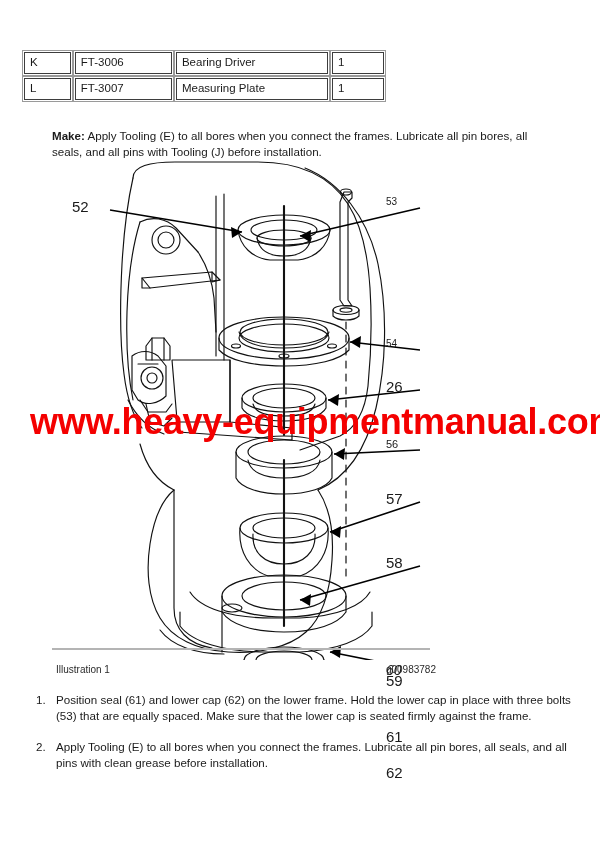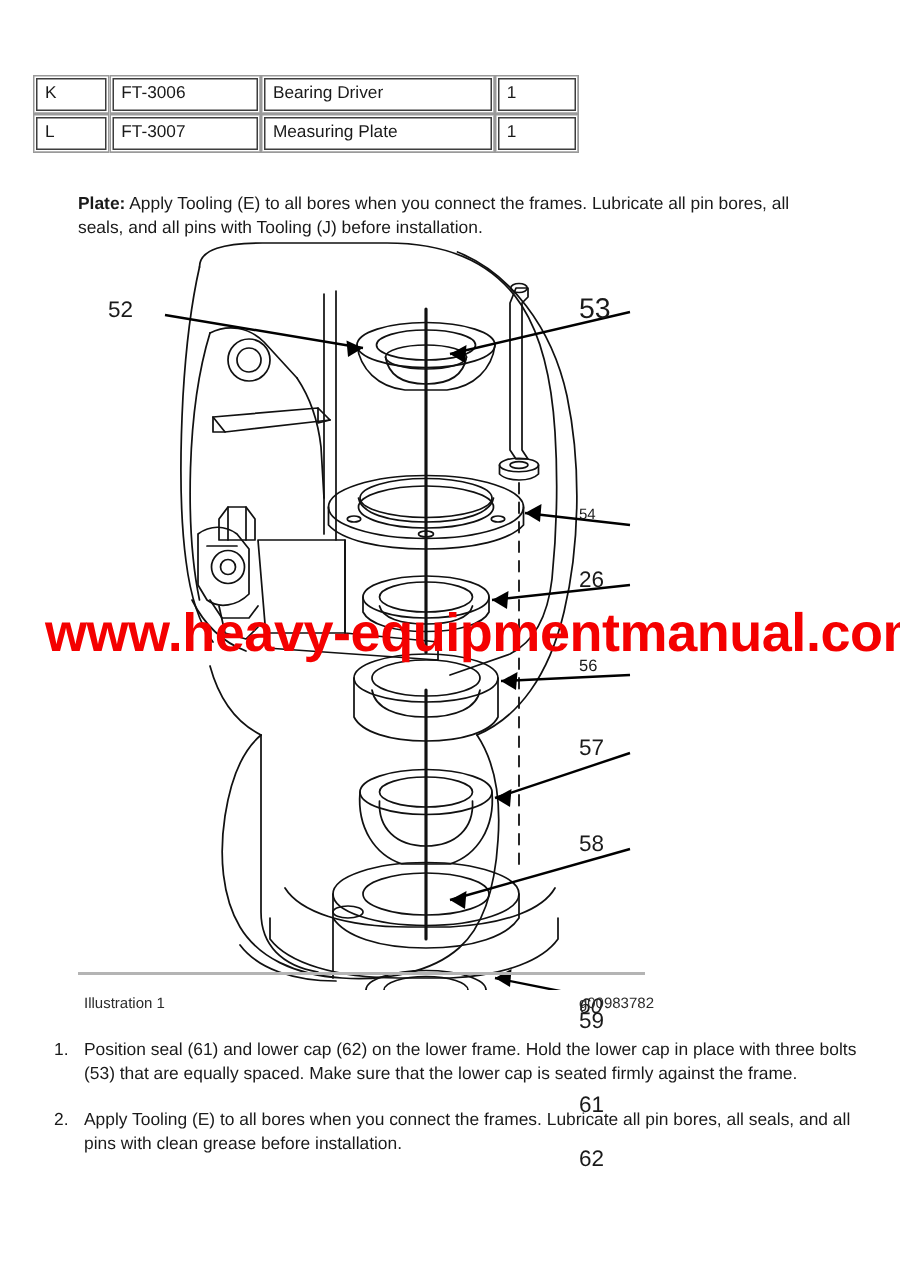--- a/index.html
+++ b/index.html
@@ -132,21 +132,21 @@
     </tr>
     <tr>
       <td class="col-letter">L</td>
       <td class="col-part">FT-3007</td>
       <td class="col-desc">Measuring Plate</td>
       <td class="col-qty">1</td>
     </tr>
   </tbody>
 </table>
 
-<p class="note"><b>Plate:</b><span> Apply Tooling (E) to all bores when you connect the frames. Lubricate all pin bores, all seals, and all pins with Tooling (J) before installation.</span></p>
+<p class="note"><b>Make:</b><span> Apply Tooling (E) to all bores when you connect the frames. Lubricate all pin bores, all seals, and all pins with Tooling (J) before installation.</span></p>
 
 <div class="illus-wrap">
 
   <svg class="illus-svg" width="600" height="500" viewBox="0 0 600 500">
     <g fill="none" stroke="#111111" stroke-width="1.15" stroke-linejoin="round" stroke-linecap="round">
 
       <path d="M133 18 C133 6 150 2 175 2 L258 2 C300 2 330 16 348 44
                C362 66 368 96 370 128 C372 160 371 196 368 226
                C365 252 356 268 340 276 L300 290"></path>
       <path d="M133 18 C128 40 124 70 122 104 C120 142 120 184 124 214
@@ -292,21 +292,21 @@
       <ellipse cx="284" cy="638" rx="40" ry="13"></ellipse>
       <ellipse cx="284" cy="638" rx="30" ry="10"></ellipse>
       <path d="M226 640 L226 654 C234 664 256 670 284 670 C312 670 334 664 342 654 L342 640"></path>
       <ellipse cx="242" cy="646" rx="4" ry="1.8"></ellipse>
       <ellipse cx="284" cy="654" rx="4.5" ry="2"></ellipse>
       <ellipse cx="326" cy="646" rx="4" ry="1.8"></ellipse>
     </g>
   </svg>
 
   <div style="position:absolute;left:72px;top:38px;font-size:15px;">52</div>
-  <div style="position:absolute;left:386px;top:36px;font-size:19px;">53</div>
+  <div style="position:absolute;left:386px;top:36px;font-size:10px;">53</div>
   <div style="position:absolute;left:386px;top:178px;font-size:10px;">54</div>
   <div style="position:absolute;left:386px;top:218px;font-size:15px;">26</div>
   <div style="position:absolute;left:386px;top:278px;font-size:11px;">56</div>
   <div style="position:absolute;left:386px;top:330px;font-size:15px;">57</div>
   <div style="position:absolute;left:386px;top:394px;font-size:15px;">58</div>
   <div style="position:absolute;left:386px;top:498px;font-size:15px;margin-top:14px;">59</div>
   <div style="position:absolute;left:386px;top:502px;font-size:14px;font-style:italic;">60</div>
   <div style="position:absolute;left:386px;top:568px;font-size:15px;">61</div>
   <div style="position:absolute;left:386px;top:604px;font-size:15px;">62</div>
 </div>

